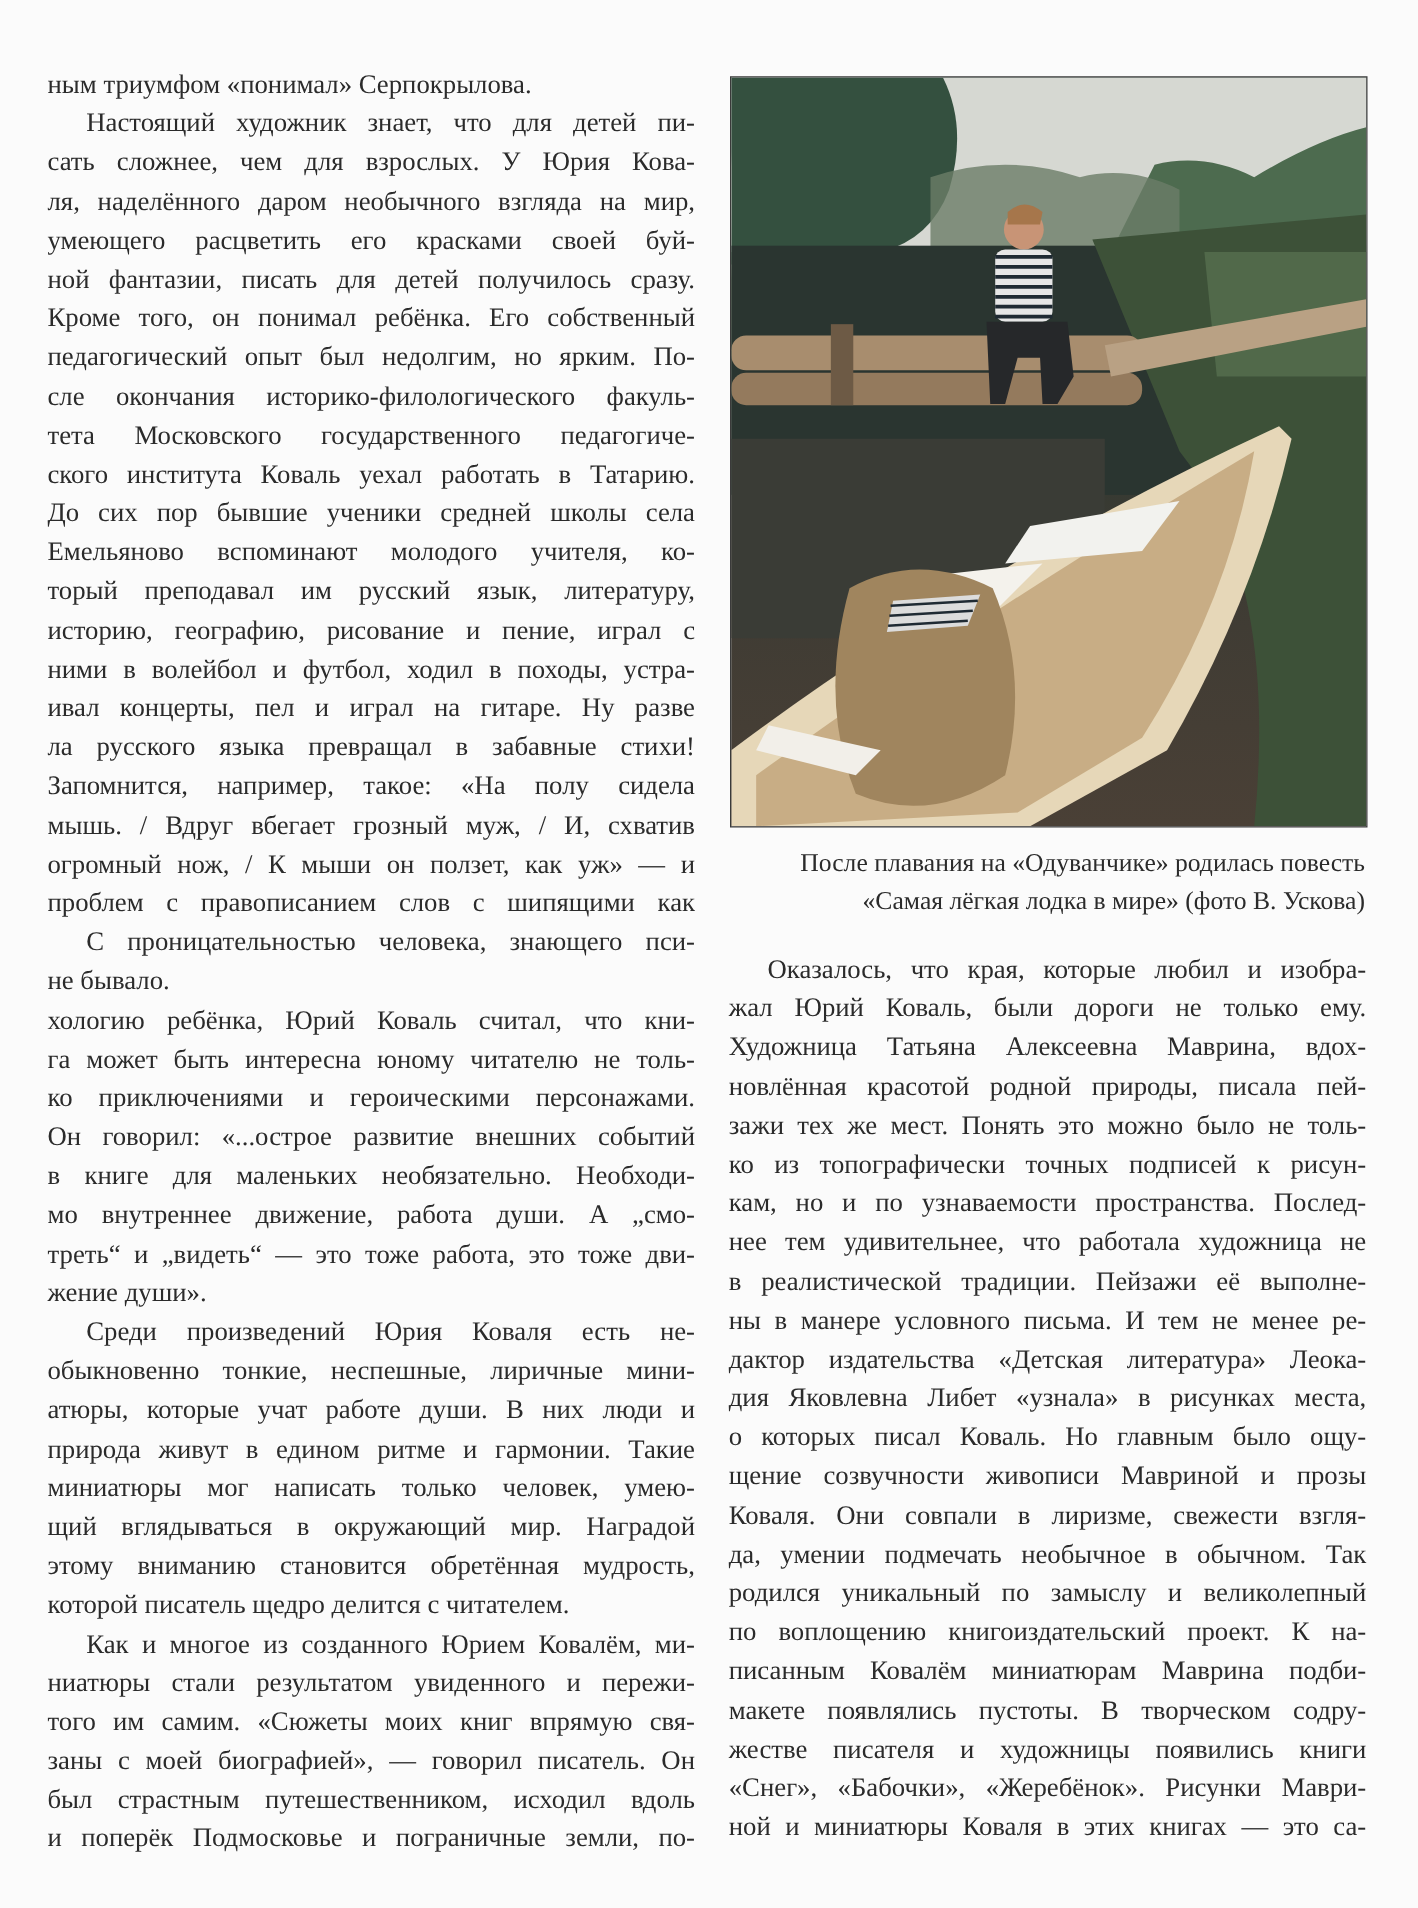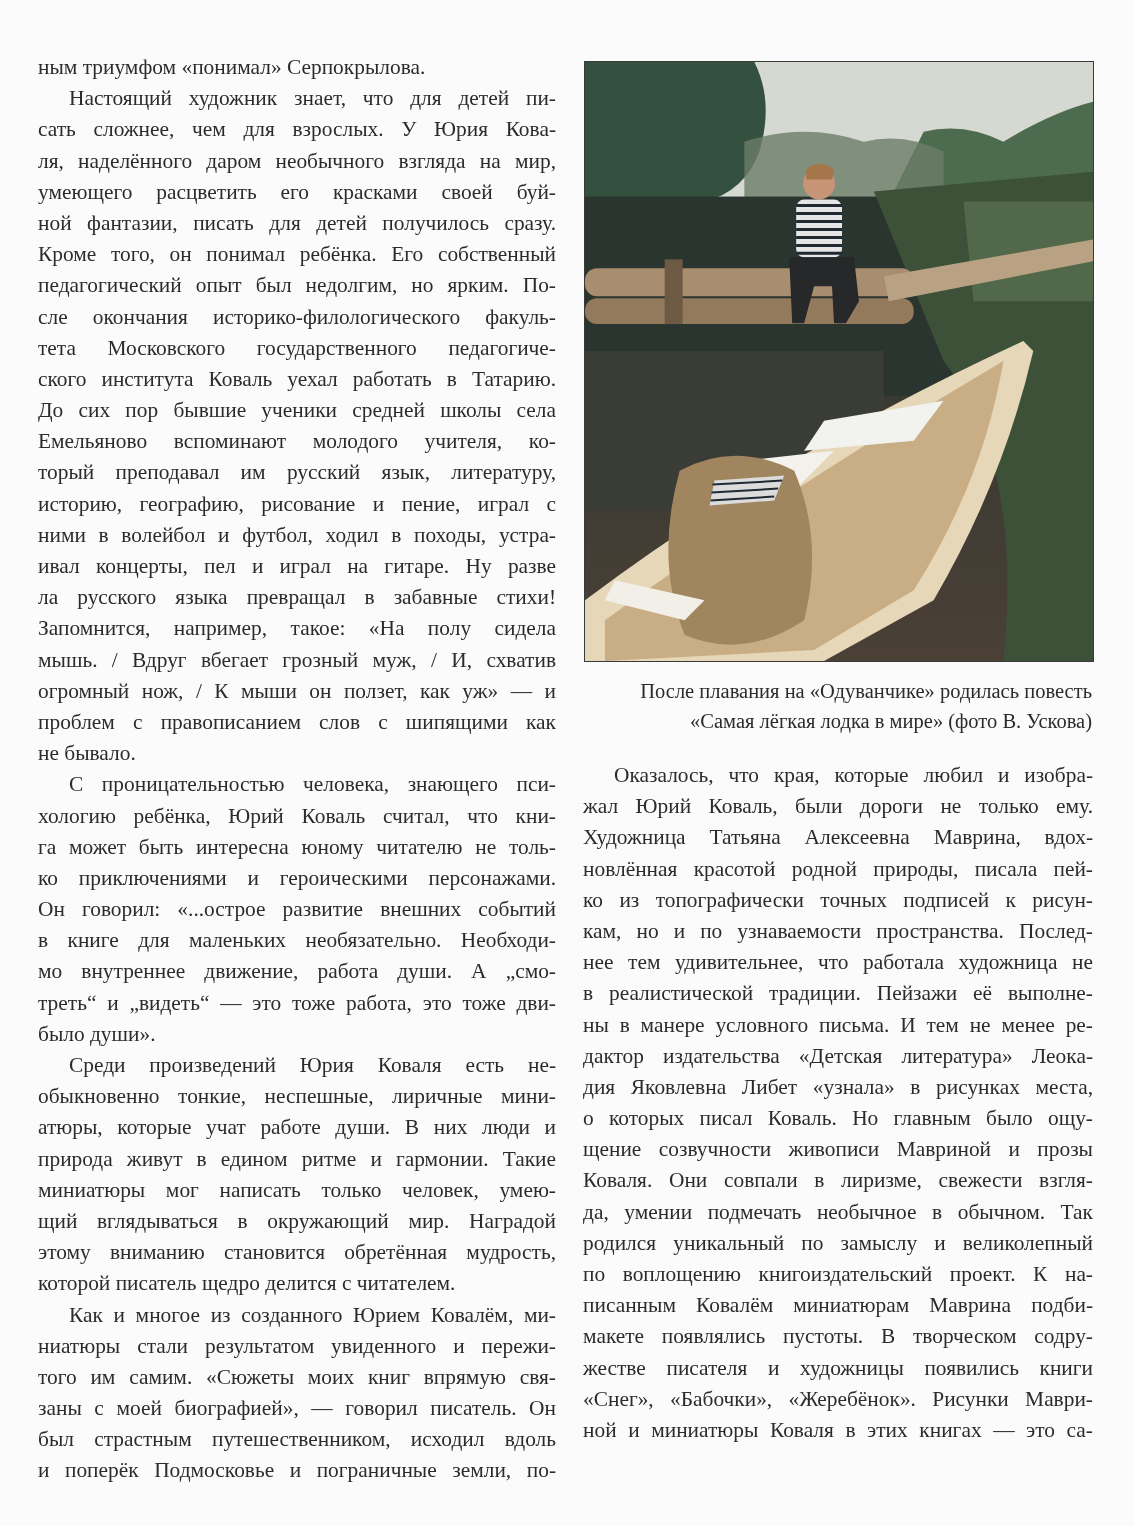--- a/index.html
+++ b/index.html
@@ -71,30 +71,30 @@
   <span class="line">Емельяново вспоминают молодого учителя, ко-</span>
   <span class="line">торый преподавал им русский язык, литературу,</span>
   <span class="line">историю, географию, рисование и пение, играл с</span>
   <span class="line">ними в волейбол и футбол, ходил в походы, устра-</span>
   <span class="line">ивал концерты, пел и играл на гитаре. Ну разве</span>
   <span class="line">ла русского языка превращал в забавные стихи!</span>
   <span class="line">Запомнится, например, такое: «На полу сидела</span>
   <span class="line">мышь. / Вдруг вбегает грозный муж, / И, схватив</span>
   <span class="line">огромный нож, / К мыши он ползет, как уж» — и</span>
   <span class="line">проблем с правописанием слов с шипящими как</span>
+  <span class="line indent">С проницательностью человека, знающего пси-</span>
   <span class="line last">не бывало.</span>
-  <span class="line indent">С проницательностью человека, знающего пси-</span>
   <span class="line">хологию ребёнка, Юрий Коваль считал, что кни-</span>
   <span class="line">га может быть интересна юному читателю не толь-</span>
   <span class="line">ко приключениями и героическими персонажами.</span>
   <span class="line">Он говорил: «...острое развитие внешних событий</span>
   <span class="line">в книге для маленьких необязательно. Необходи-</span>
   <span class="line">мо внутреннее движение, работа души. А „смо-</span>
   <span class="line">треть“ и „видеть“ — это тоже работа, это тоже дви-</span>
-  <span class="line last">было души».</span>
+  <span class="line last">жение души».</span>
   <span class="line indent">Среди произведений Юрия Коваля есть не-</span>
   <span class="line">обыкновенно тонкие, неспешные, лиричные мини-</span>
   <span class="line">атюры, которые учат работе души. В них люди и</span>
   <span class="line">природа живут в едином ритме и гармонии. Такие</span>
   <span class="line">миниатюры мог написать только человек, умею-</span>
   <span class="line">щий вглядываться в окружающий мир. Наградой</span>
   <span class="line">этому вниманию становится обретённая мудрость,</span>
   <span class="line last">которой писатель щедро делится с читателем.</span>
   <span class="line indent">Как и многое из созданного Юрием Ковалём, ми-</span>
   <span class="line">ниатюры стали результатом увиденного и пережи-</span>
@@ -158,20 +158,21 @@
 <div class="caption">
   <span>После плавания на «Одуванчике» родилась повесть</span>
   <span>«Самая лёгкая лодка в мире» (фото В. Ускова)</span>
 </div>
 
 <div class="col col-right">
   <span class="line indent">Оказалось, что края, которые любил и изобра-</span>
   <span class="line">жал Юрий Коваль, были дороги не только ему.</span>
   <span class="line">Художница Татьяна Алексеевна Маврина, вдох-</span>
   <span class="line">новлённая красотой родной природы, писала пей-</span>
+  <span class="line">зажи тех же мест. Понять это можно было не толь-</span>
   <span class="line">ко из топографически точных подписей к рисун-</span>
   <span class="line">кам, но и по узнаваемости пространства. Послед-</span>
   <span class="line">нее тем удивительнее, что работала художница не</span>
   <span class="line">в реалистической традиции. Пейзажи её выполне-</span>
   <span class="line">ны в манере условного письма. И тем не менее ре-</span>
   <span class="line">дактор издательства «Детская литература» Леока-</span>
   <span class="line">дия Яковлевна Либет «узнала» в рисунках места,</span>
   <span class="line">о которых писал Коваль. Но главным было ощу-</span>
   <span class="line">щение созвучности живописи Мавриной и прозы</span>
   <span class="line">Коваля. Они совпали в лиризме, свежести взгля-</span>

